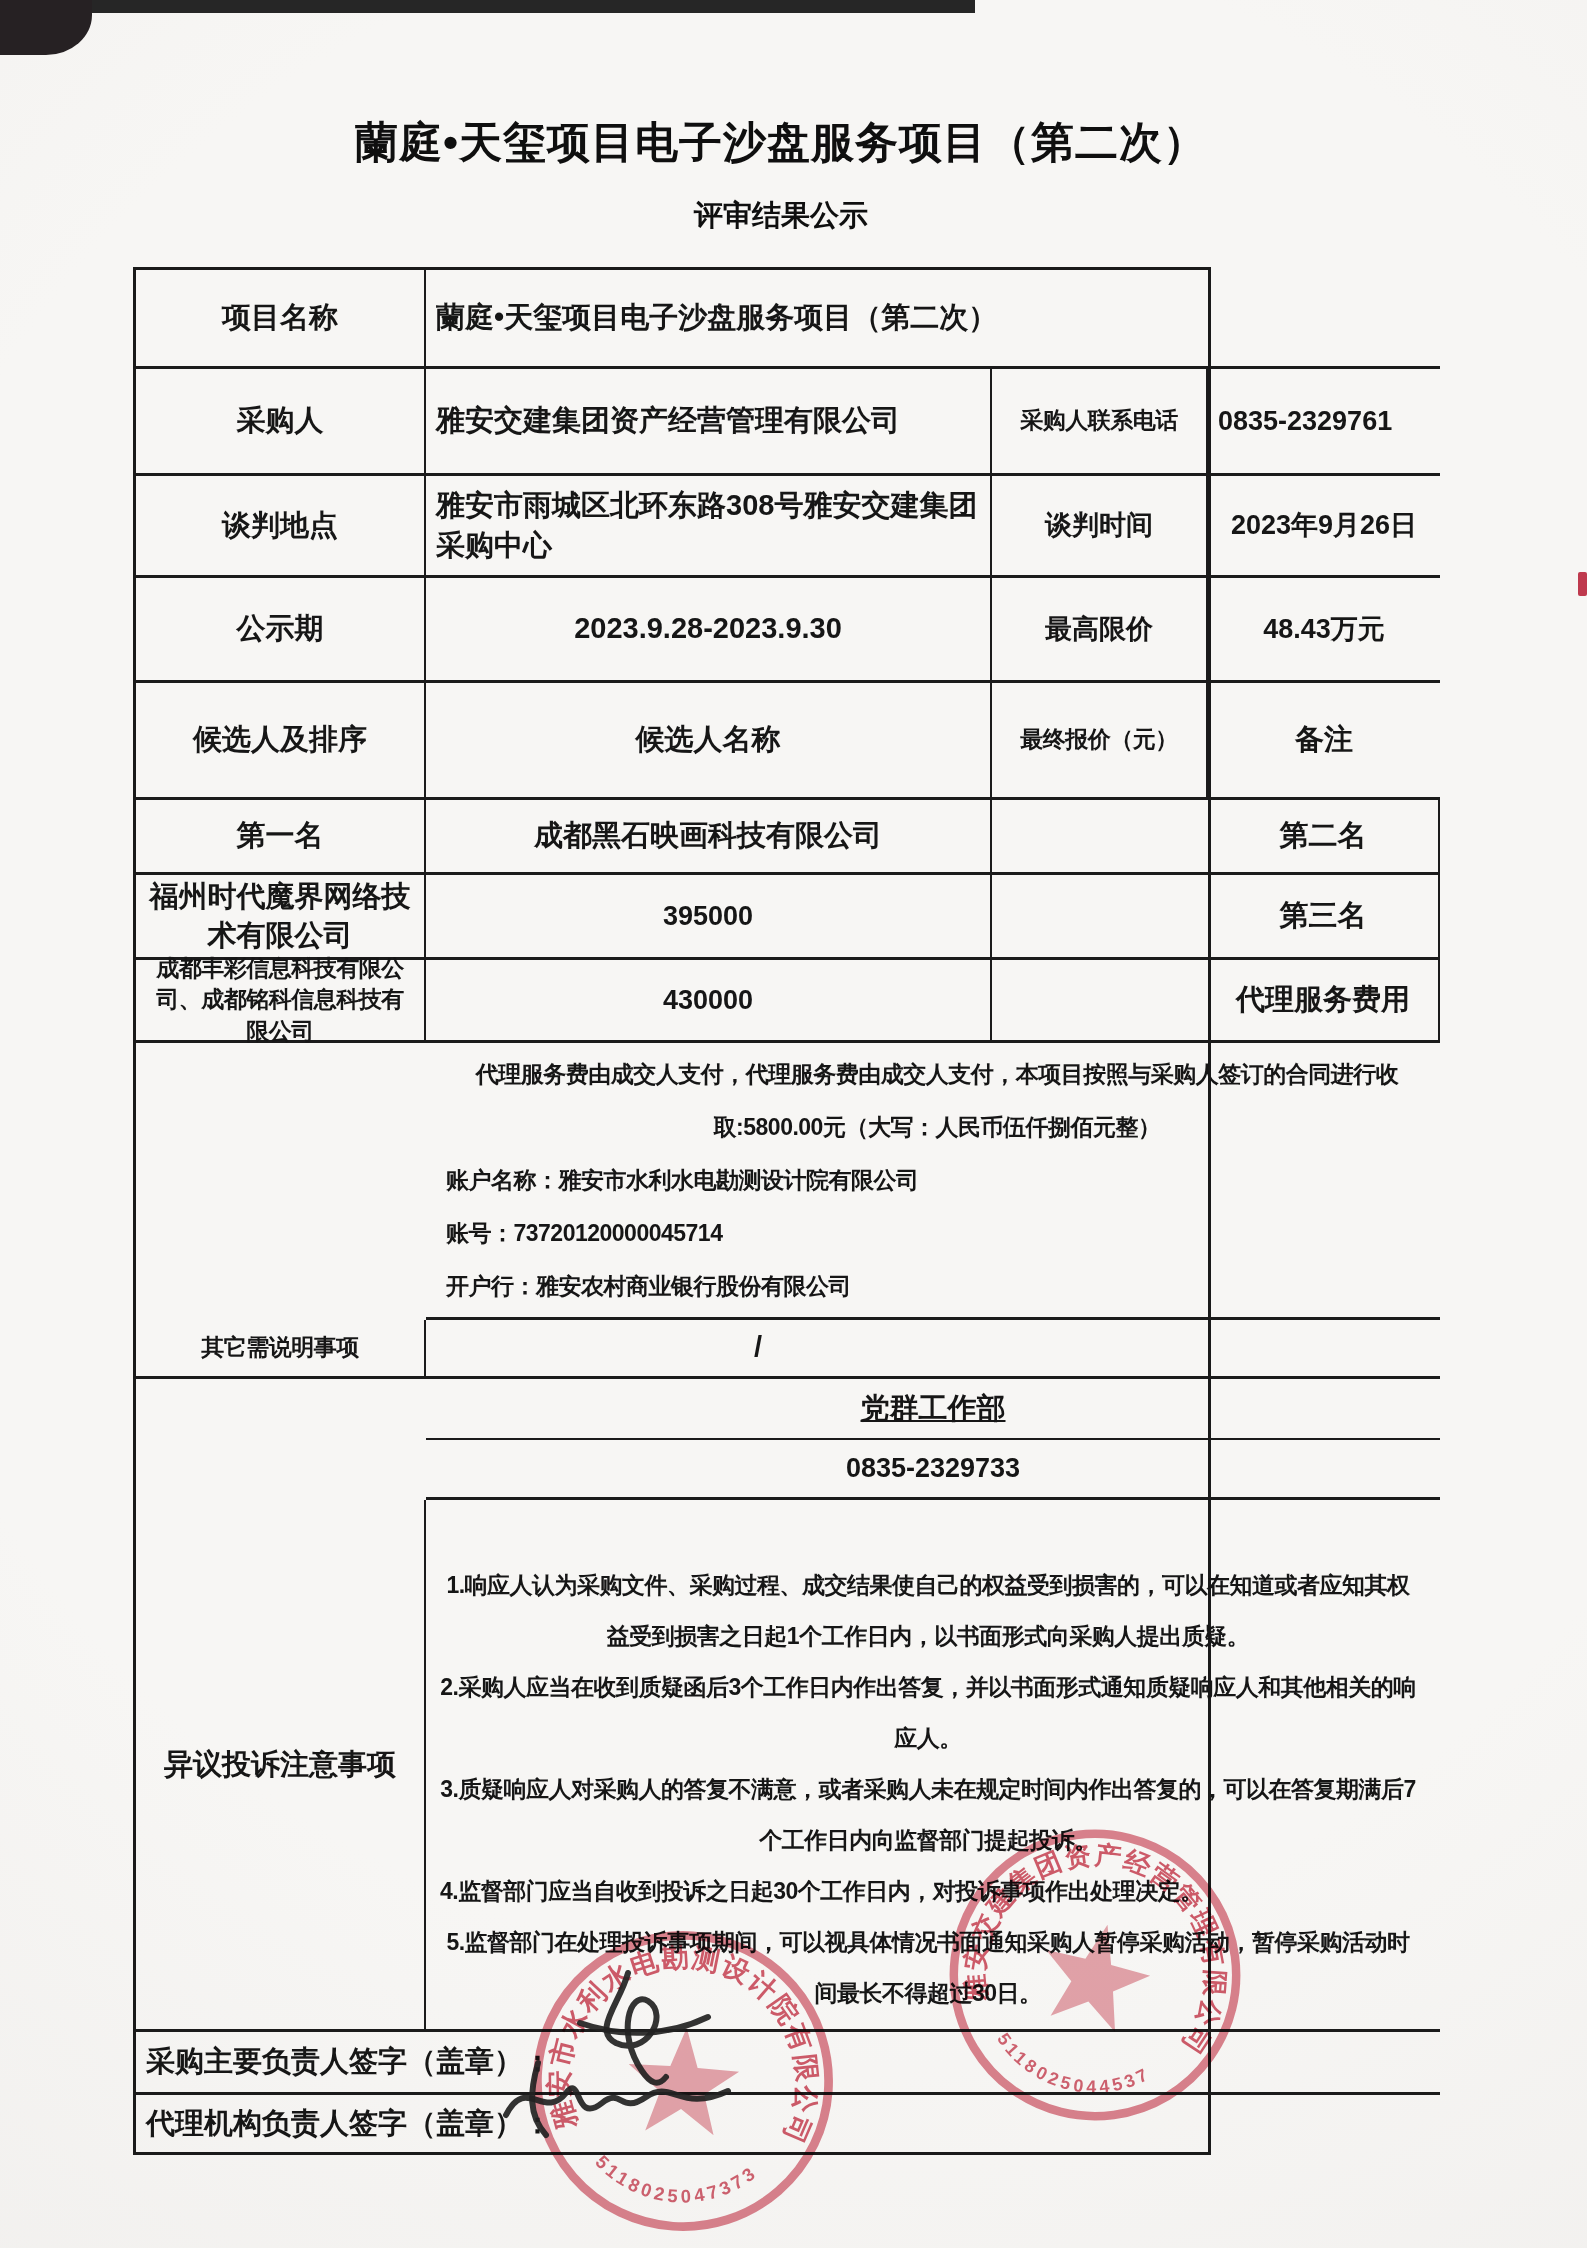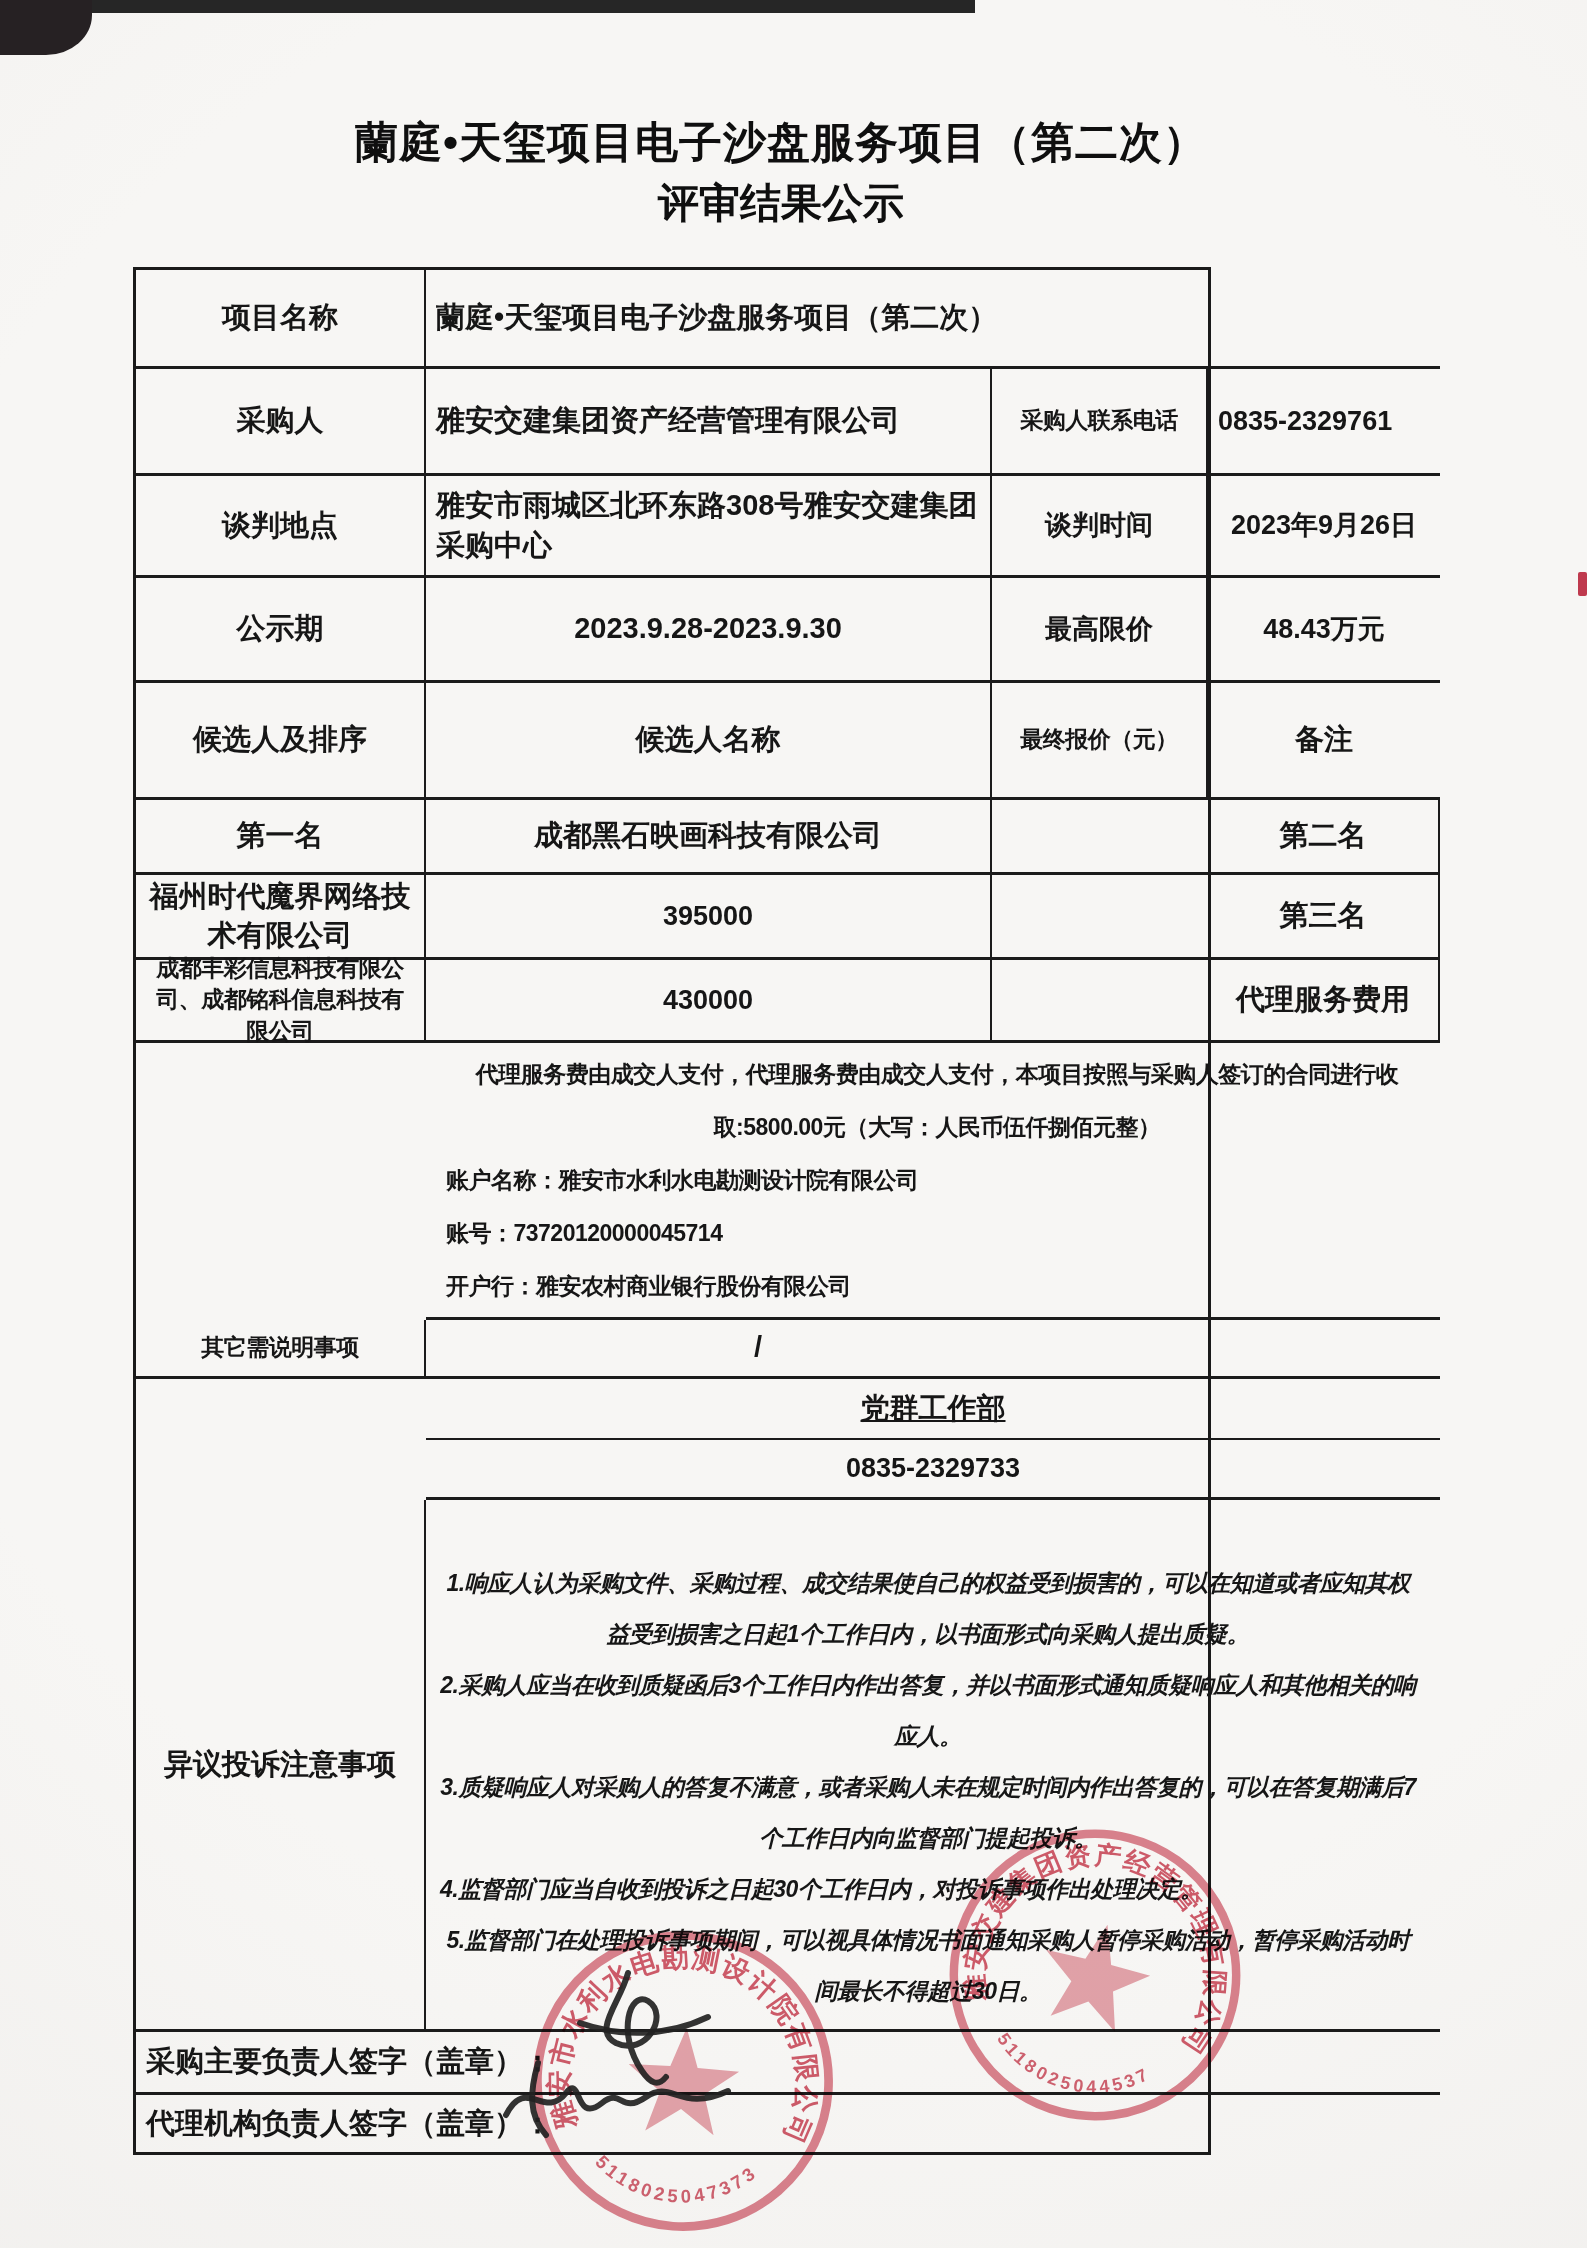--- a/index.html
+++ b/index.html
@@ -9,21 +9,21 @@
     background:radial-gradient(130% 95% at 52% 42%, #f7f6f4 48%, #edebe9 100%);
     color:#161616;
   }
   
   .scan-top-strip{position:absolute;top:0;left:0;width:975px;height:13px;background:#262626;}
   .scan-corner{position:absolute;top:0;left:0;width:92px;height:55px;background:#262123;border-bottom-right-radius:46px 40px;}
   .scan-right-mark{position:absolute;right:0;top:572px;width:9px;height:24px;background:#bf3a4e;border-radius:2px;}
 
   .title-block{position:absolute;top:114px;left:126px;width:1310px;text-align:center;color:#0f0f0f;font-weight:800;}
   .title-line1{font-size:43px;letter-spacing:1px;}
-  .title-line2{font-size:41px;margin-top:4px;}
+  .title-line2{font-size:29px;margin-top:24px;}
 
   .doc-table{
     position:absolute;left:133px;top:267px;width:1078px;height:1888px;
     display:grid;
     grid-template-columns:290px 566px 216px 232px;
     grid-template-rows:99px 107px 102px 105px 117px 75px 85px 83px 277px 59px 61px 60px 532px 63px 57px;
     border:3px solid #1a1a1a;
     font-size:29px;font-weight:600;line-height:1.35;
   }
   .cell{
@@ -34,21 +34,21 @@
   .c-left{justify-content:flex-start;text-align:left;}
   .c-span{grid-column:2/5;border-right:0;}
   .c-full{grid-column:1/5;border-right:0;}
   .c-last{border-right:0;}
   .c-nobb{border-bottom:0;}
   .c-thin{border-bottom-width:2px;text-decoration:underline;}
   .c-col{flex-direction:column;align-items:flex-start;justify-content:center;}
   .fs27{font-size:23px;letter-spacing:-0.5px;}
   .fs28{font-size:27px;text-align:center;}
   .fee-cell{line-height:53px;padding-left:20px;padding-right:12px;}
-  .objection-cell{justify-content:flex-start;padding:58px 24px 10px 14px;line-height:51px;font-style:italic;}
+  .objection-cell{justify-content:flex-end;padding:58px 24px 10px 14px;line-height:51px;}
   .slash-cell{padding-right:360px;}
   .sign-cell{padding-left:10px;}
 
   
   .stamp{position:absolute;mix-blend-mode:multiply;z-index:5;}
   .stamp-left{left:518px;top:1916px;transform:rotate(4deg);}
   .stamp-right{left:935px;top:1815px;transform:rotate(14deg);}
   .stamp-ring{fill:none;stroke:rgba(200,52,72,.6);stroke-width:9px;}
   .stamp-star{fill:rgba(210,80,96,.5);}
   .stamp-company{font-size:28px;font-weight:700;fill:rgba(198,48,68,.78);letter-spacing:2px;}

